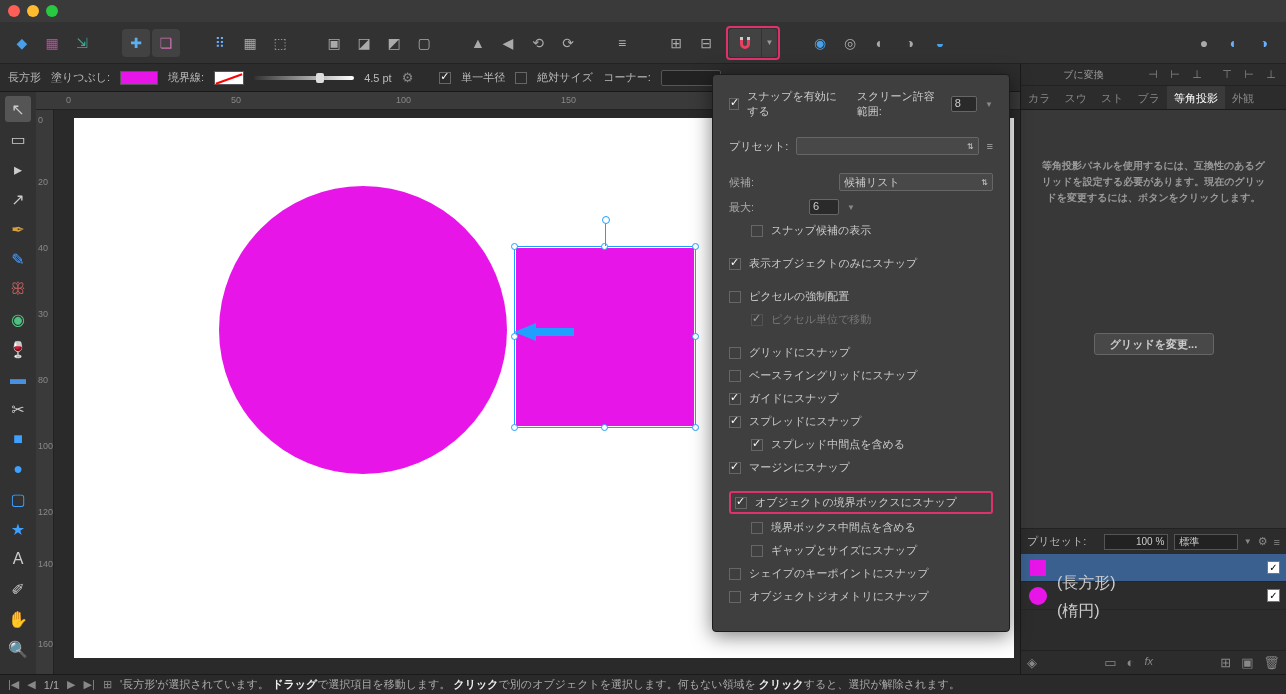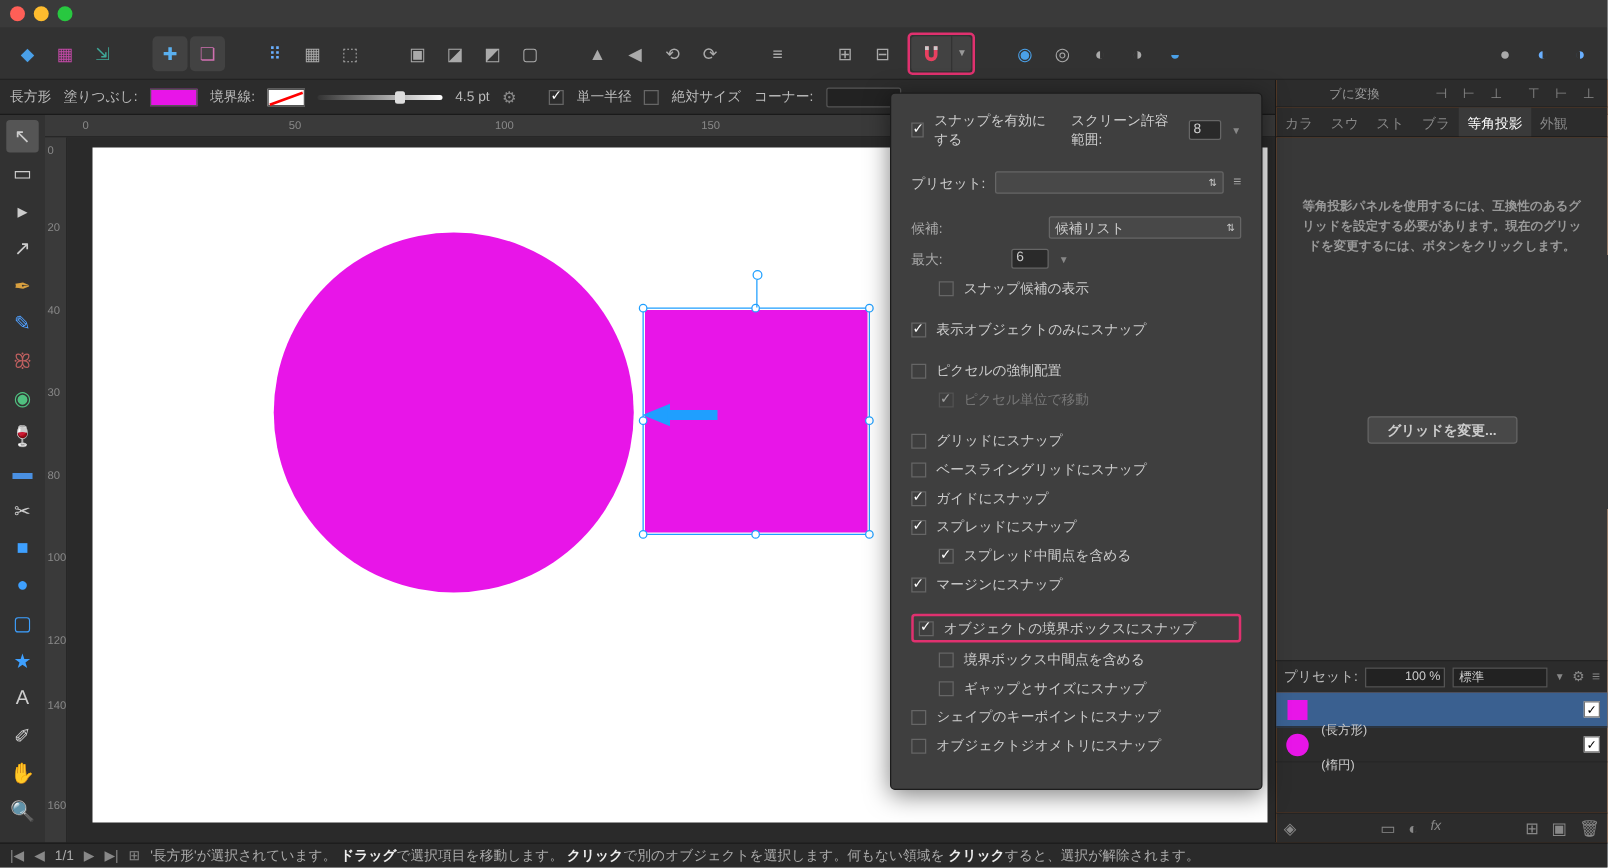--- a/index.html
+++ b/index.html
@@ -78,29 +78,29 @@
 .rp-tab.active { color:#fff; background:#3a3a3a; }
 .rp-align { height:22px; background:#2c2c2c; display:flex; align-items:center; gap:4px; padding:0 6px; border-bottom:1px solid #222; }
 .rp-align span { width:18px; height:16px; display:flex; align-items:center; justify-content:center; color:#888; font-size:11px; }
 .rp-body { flex:1; background:#383838; padding:8px; font-size:10px; color:#999; display:flex; flex-direction:column;font-weight:bold; }
 .iso-msg { text-align:center; line-height:1.6; padding:40px 10px 10px; flex:1; }
 .iso-btn { width:120px; height:22px; background:#484848; border:1px solid #666; border-radius:3px; color:#ccc; font-size:11px; margin:8px auto; display:flex; align-items:center; justify-content:center; cursor:pointer; }
 
 .rp-tabs2 { display:flex; height:22px; background:#2c2c2c; font-size:11px; color:#888; border-top:1px solid #1a1a1a; }
 .layer-tabs { display:flex; height:22px; background:#2c2c2c; font-size:11px; color:#888; border-top:1px solid #1a1a1a; }
 .opacity-row { display:flex; align-items:center; height:26px; background:#2c2c2c; padding:0 6px; gap:6px; font-size:11px; color:#bbb; border-top:1px solid #222; }
-.opacity-field { width:64px; height:16px; background:#222; border:1px solid #555; color:#ccc; font-size:10px; text-align:right; padding:0 3px; display:flex; align-items:center; justify-content:flex-end; }
+.opacity-field { width:64px; height:16px; background:#222; border:1px solid #555; color:#ccc; font-size:10px; text-align:right; padding:0 3px; display:flex; align-items:center; justify-content:flex-end;margin-left:12px; }
 .blend-field { flex:1; height:16px; background:#222; border:1px solid #555; color:#ccc; font-size:10px; padding:0 4px; display:flex; align-items:center; }
 .layers { background:#2c2c2c; }
 .layer { display:flex; align-items:center; height:28px; padding:0 6px; gap:8px; border-bottom:1px solid #262626; }
 .layer.sel { background:#3a6090; }
 .layer-thumb { width:22px; height:22px; display:flex; align-items:center; justify-content:center; }
 .lt-rect { width:16px; height:16px; background:#e815e8; }
 .lt-circ { width:18px; height:18px; background:#e815e8; border-radius:50%; }
-.layer-name { flex:1; color:#ccc; font-size:10px;margin-top:32px; }
+.layer-name { flex:1; color:#ccc; font-size:16px;margin-top:32px; }
 .layer-chk { width:13px; height:13px; border:1px solid #777; background:#fff; display:flex; align-items:center; justify-content:center; color:#000; font-size:10px; }
 .layer-tools { height:24px; background:#2c2c2c; display:flex; align-items:center; padding:0 6px; gap:10px; color:#888; font-size:13px; border-top:1px solid #222; justify-content:space-between; }
 .lt-g { display:flex; gap:10px; }
 
 
 .statusbar { position:absolute; left:0; right:0; bottom:0; height:20px; background:#2a2a2a; border-top:1px solid #1a1a1a; display:flex; align-items:center; padding:0 8px; font-size:11px; color:#aaa; gap:8px; }
 .sb-btn { color:#888; cursor:pointer; }
 .sb-text b { color:#eee; }
 
 svg { display:block; }

